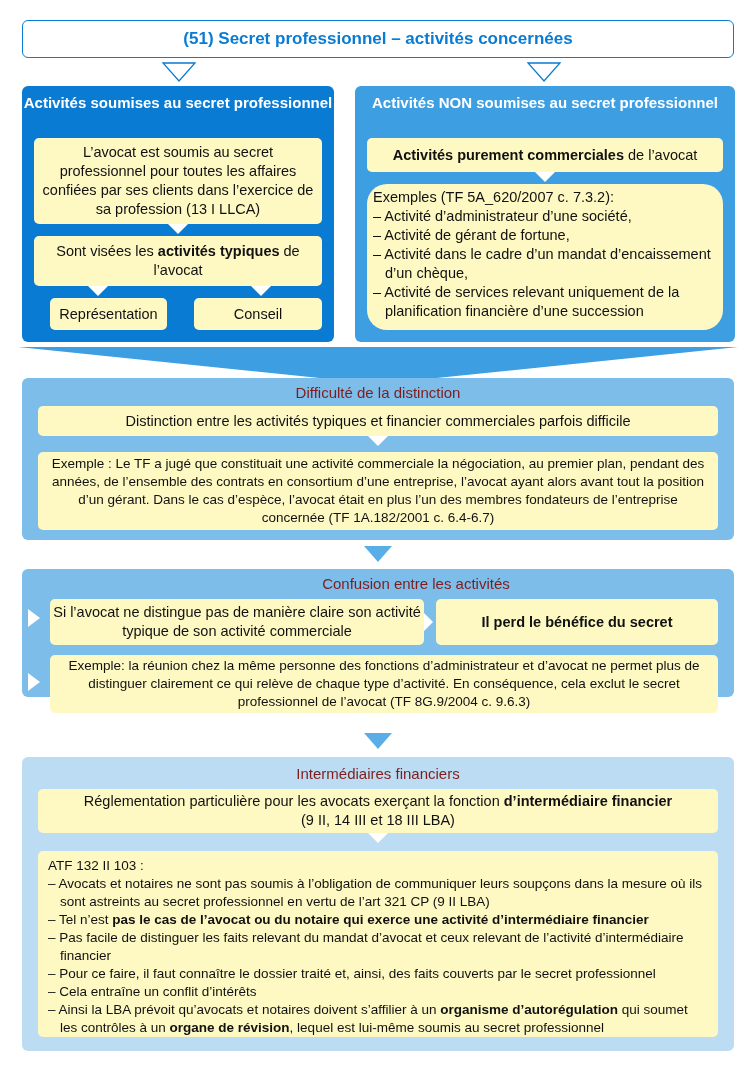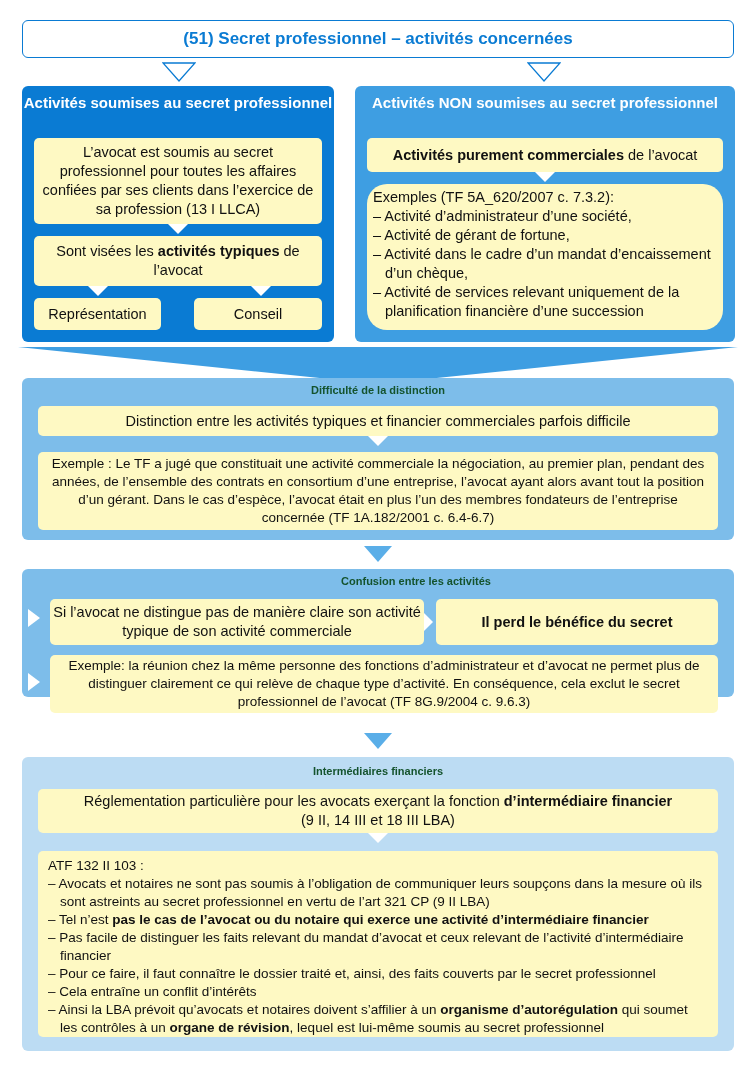--- a/index.html
+++ b/index.html
@@ -7,21 +7,21 @@
   .abs { position:absolute; box-sizing:border-box; }
   .title-box { left:22px; top:20px; width:712px; height:38px; border:1.5px solid #0a7bd3; border-radius:6px; background:#fff;
     display:flex; align-items:center; justify-content:center; color:#0a7bd3; font-weight:bold; font-size:17px; }
   .down-tri-outline { width:34px; height:20px; }
   .panel { border-radius:6px; }
   .panel-dark { background:#0a7bd3; }
   .panel-mid { background:#3e9ee2; }
   .panel-light { background:#7dbdea; }
   .panel-pale { background:#bcdcf3; }
   .panel-head { color:#fff; font-weight:bold; font-size:15px; text-align:center; line-height:21px; }
-  .sec-head { color:#14532d; font-weight:bold; font-size:11px; text-align:center; }
+  .sec-head { color:#7f1d1d; font-weight:normal; font-size:15px; text-align:center; }
   .card { background:#fef9c3; border-radius:5px; font-size:14.5px; line-height:19px; display:flex; align-items:center; justify-content:center; text-align:center; }
   .card.left { justify-content:flex-start; text-align:left; }
   .notch { position:absolute; width:0; height:0; }
   .notch-down { border-left:10px solid transparent; border-right:10px solid transparent; border-top:10px solid #fff; }
   .notch-right { border-top:9px solid transparent; border-bottom:9px solid transparent; border-left:9px solid #fff; }
   .sm { font-size:13.5px; line-height:18px; }
   ul.dash { list-style:none; margin:0; padding:0; }
   ul.dash li { padding-left:12px; text-indent:-12px; }
   .blue-tri { width:0; height:0; border-left:14px solid transparent; border-right:14px solid transparent; border-top:16px solid #5aaee8; }
   .side-tri { width:0; height:0; border-top:9px solid transparent; border-bottom:9px solid transparent; border-left:12px solid #fff; }
@@ -48,21 +48,21 @@
     <span>L’avocat est soumis au secret professionnel pour toutes les affaires confiées par ses clients dans l’exercice de sa profession (13 I LLCA)</span>
   </div>
   <div class="notch notch-down" style="left:146px; top:138px;"></div>
 
   <div class="abs card" style="left:12px; top:150px; width:288px; height:50px;">
     <span><span>Sont visées les </span><b>activités typiques</b><span> de l’avocat</span></span>
   </div>
   <div class="notch notch-down" style="left:66px; top:200px;"></div>
   <div class="notch notch-down" style="left:229px; top:200px;"></div>
 
-  <div class="abs card" style="left:12px; top:212px; width:127px; height:32px;">
+  <div class="abs card" style="left:28px; top:212px; width:117px; height:32px;">
     <span>Représentation</span>
   </div>
   <div class="abs card" style="left:172px; top:212px; width:128px; height:32px;">
     <span>Conseil</span>
   </div>
 </div>
 
 <div class="abs panel panel-mid" style="left:355px; top:86px; width:380px; height:256px;">
   <div class="abs panel-head" style="left:0; top:6px; width:380px;">Activités NON soumises au secret professionnel</div>
 

